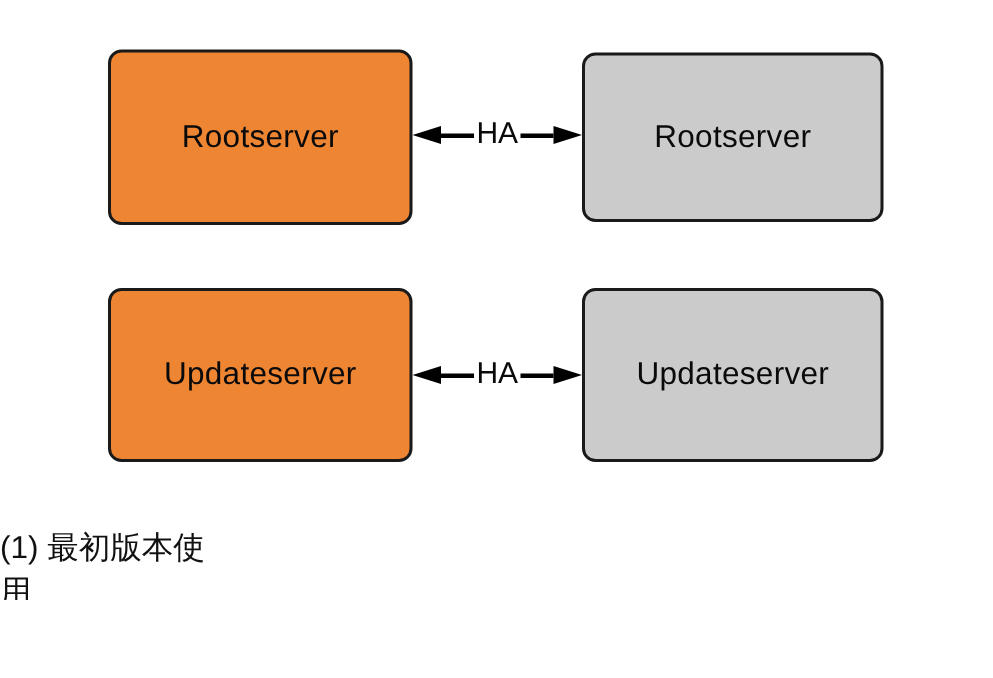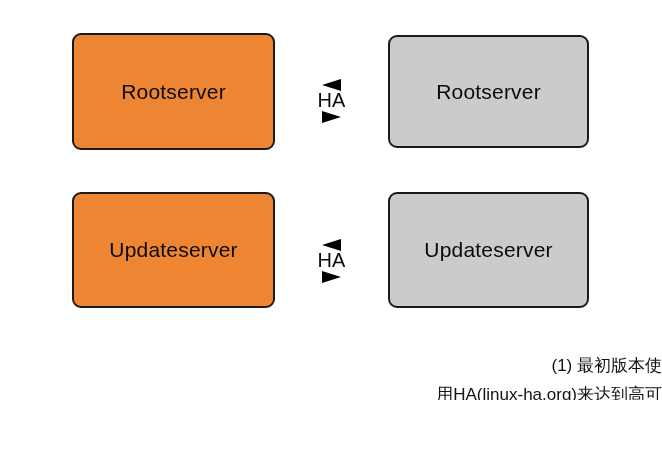--- a/index.html
+++ b/index.html
@@ -34,21 +34,20 @@
   .node.update-primary    { left: 72px;  top: 192px; width: 203px; height: 116px; }
   .node.update-secondary  { left: 388px; top: 192px; width: 201px; height: 116px; }
 
   .ha-link {
     position: absolute;
     left: 275px;
     width: 113px;
     height: 22px;
     display: flex;
     align-items: center;
-    flex-direction: column;
   }
   .ha-link.row1 { top: 79px; }
   .ha-link.row2 { top: 239px; }
   .arrowhead {
     width: 0; height: 0;
     border-top: 6px solid transparent;
     border-bottom: 6px solid transparent;
   }
   .arrowhead.left  { border-right: 19px solid #000000; }
   .arrowhead.right { border-left: 19px solid #000000; }
@@ -60,25 +59,25 @@
   .ha-label {
     font-size: 20px;
     color: #0a0a0a;
     padding: 0 2px;
     line-height: 1;
     transform: translateY(-1px);
   }
 
   .caption {
     position: absolute;
-    left: 16px;
+    left: 0;
     right: 0;
     top: 351px;
-    text-align: right;
-    font-size: 17px;
+    text-align: left;
+    font-size: 21px;
     line-height: 29px;
     color: #111111;
   }
 </style>
 </head>
 <body>
 
 <div class="canvas">
 
   <div class="node primary root-primary">
@@ -108,17 +107,16 @@
     <span class="ha-line"></span>
     <span class="arrowhead right"></span>
   </div>
 
   <div class="node secondary update-secondary">
     <span>Updateserver</span>
   </div>
 
   <div class="caption">
     <div>(1) 最初版本使</div>
-    <div>用HA(linux-ha.org)来达到高可</div>
     <div>用</div>
   </div>
 
 </div>
 
 </body></html>

